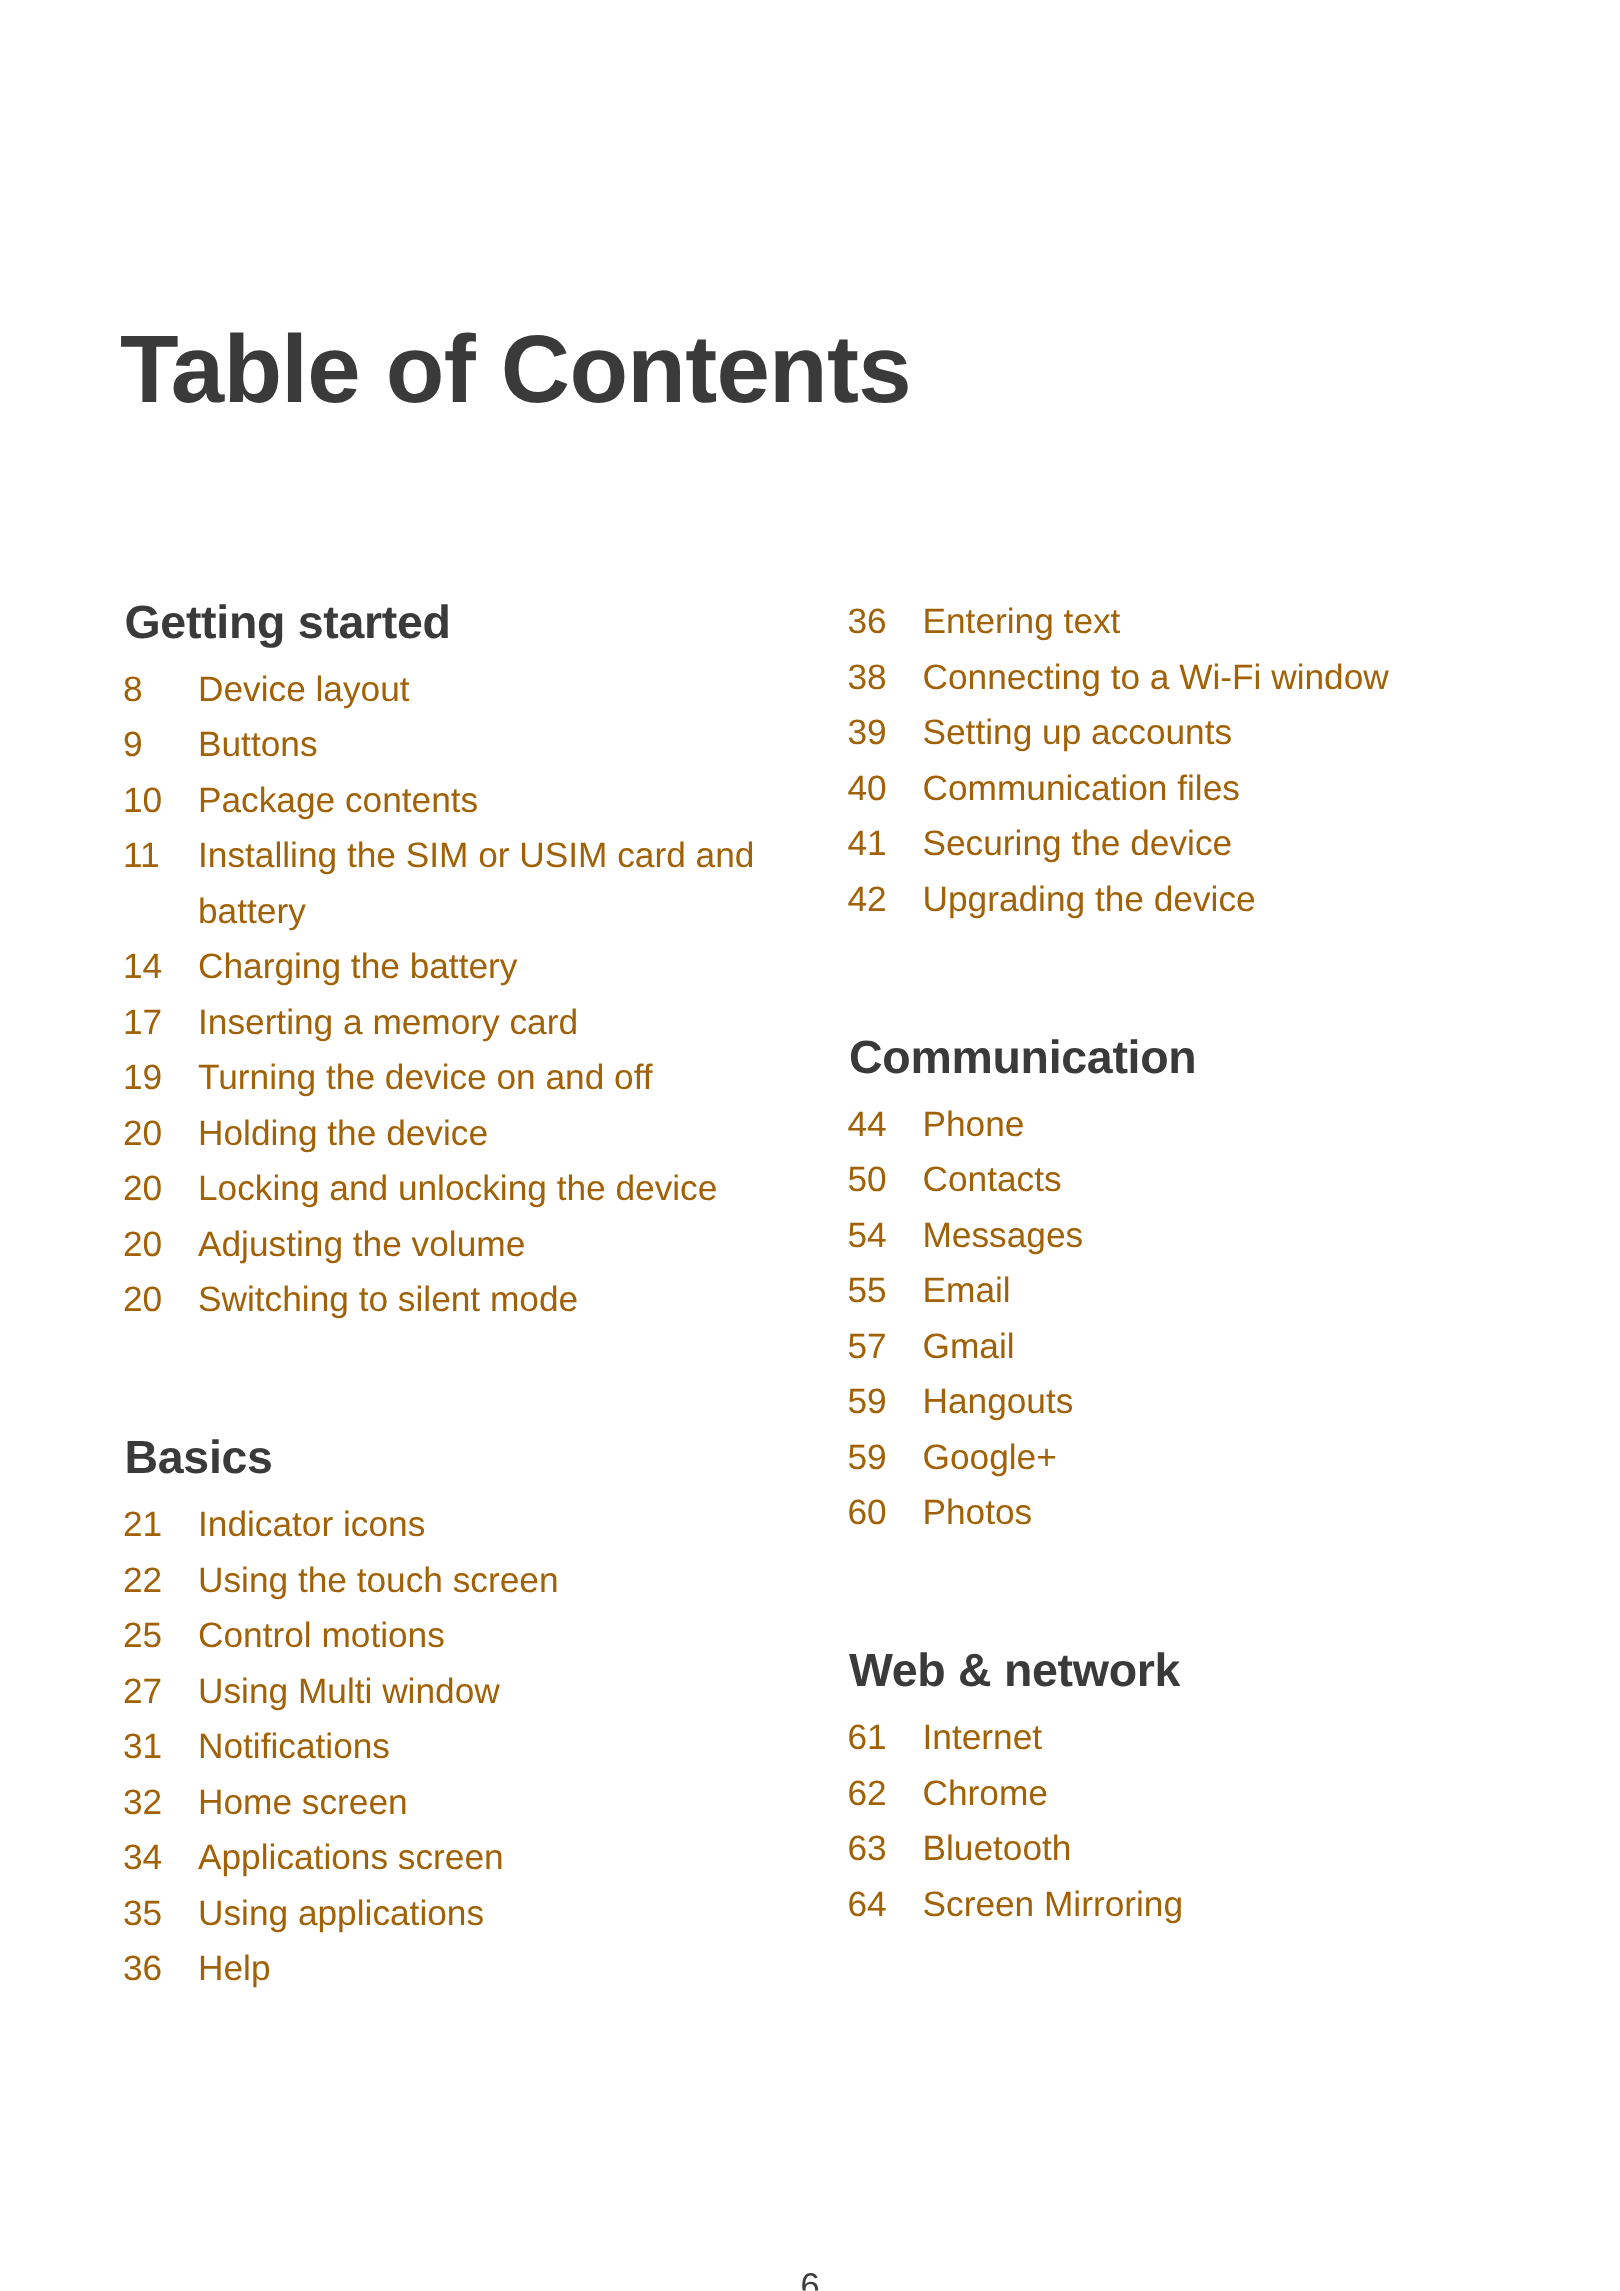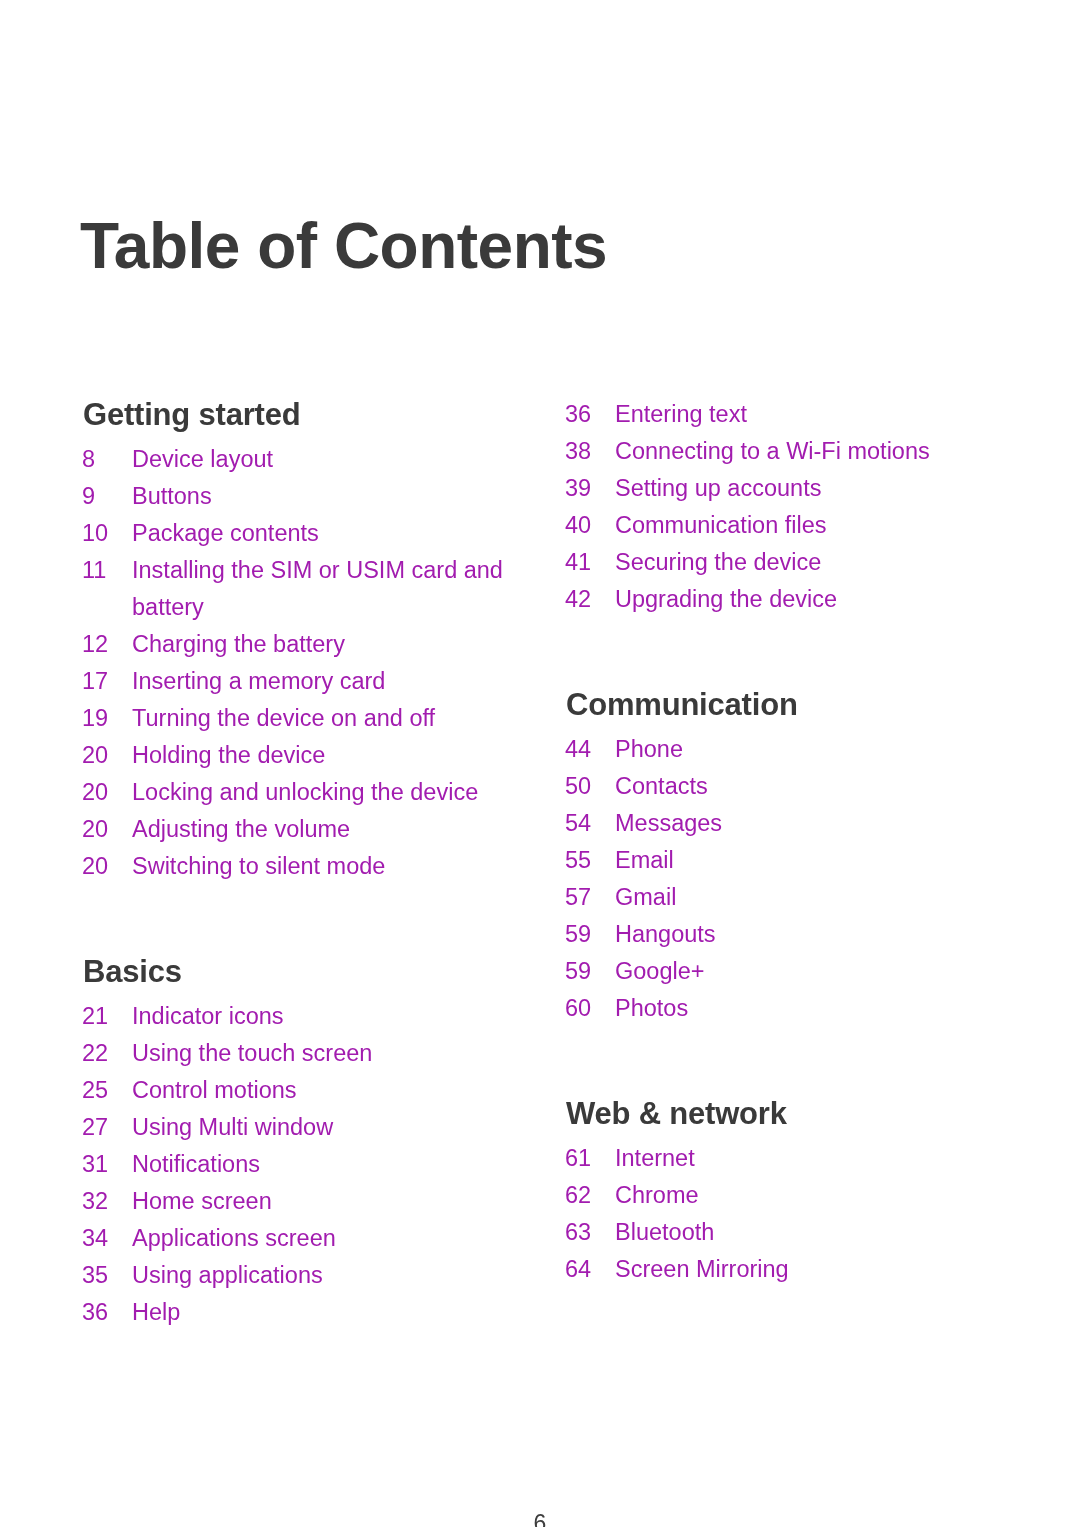--- a/index.html
+++ b/index.html
@@ -72,21 +72,21 @@
   .entry-list {
     list-style: none;
     margin: 0;
     padding: 0;
   }
   .entry {
     display: flex;
     align-items: flex-start;
     font-size: 23.5px;
     line-height: 37px;
-    color: #a21caf;
+    color: #a16207;
   }
   .entry-page {
     flex: 0 0 50px;
     text-align: left;
   }
   .entry-title {
     flex: 1 1 auto;
   }
 
   
@@ -122,21 +122,21 @@
             </li>
             <li class="entry">
               <span class="entry-page">10</span>
               <span class="entry-title">Package contents</span>
             </li>
             <li class="entry">
               <span class="entry-page">11</span>
               <span class="entry-title">Installing the SIM or USIM card and battery</span>
             </li>
             <li class="entry">
-              <span class="entry-page">12</span>
+              <span class="entry-page">14</span>
               <span class="entry-title">Charging the battery</span>
             </li>
             <li class="entry">
               <span class="entry-page">17</span>
               <span class="entry-title">Inserting a memory card</span>
             </li>
             <li class="entry">
               <span class="entry-page">19</span>
               <span class="entry-title">Turning the device on and off</span>
             </li>
@@ -202,21 +202,21 @@
       </div>
     <div class="col col-right">
         <div class="section no-heading">
           <ul class="entry-list">
             <li class="entry">
               <span class="entry-page">36</span>
               <span class="entry-title">Entering text</span>
             </li>
             <li class="entry">
               <span class="entry-page">38</span>
-              <span class="entry-title">Connecting to a Wi-Fi motions</span>
+              <span class="entry-title">Connecting to a Wi-Fi window</span>
             </li>
             <li class="entry">
               <span class="entry-page">39</span>
               <span class="entry-title">Setting up accounts</span>
             </li>
             <li class="entry">
               <span class="entry-page">40</span>
               <span class="entry-title">Communication files</span>
             </li>
             <li class="entry">

